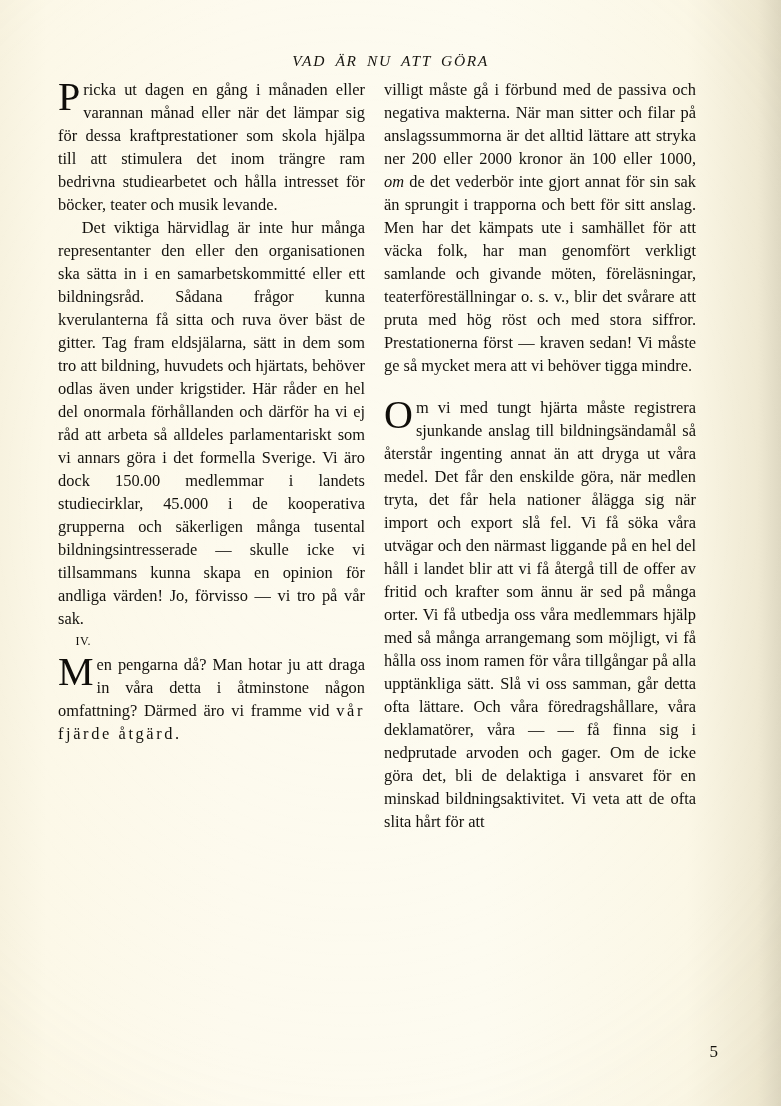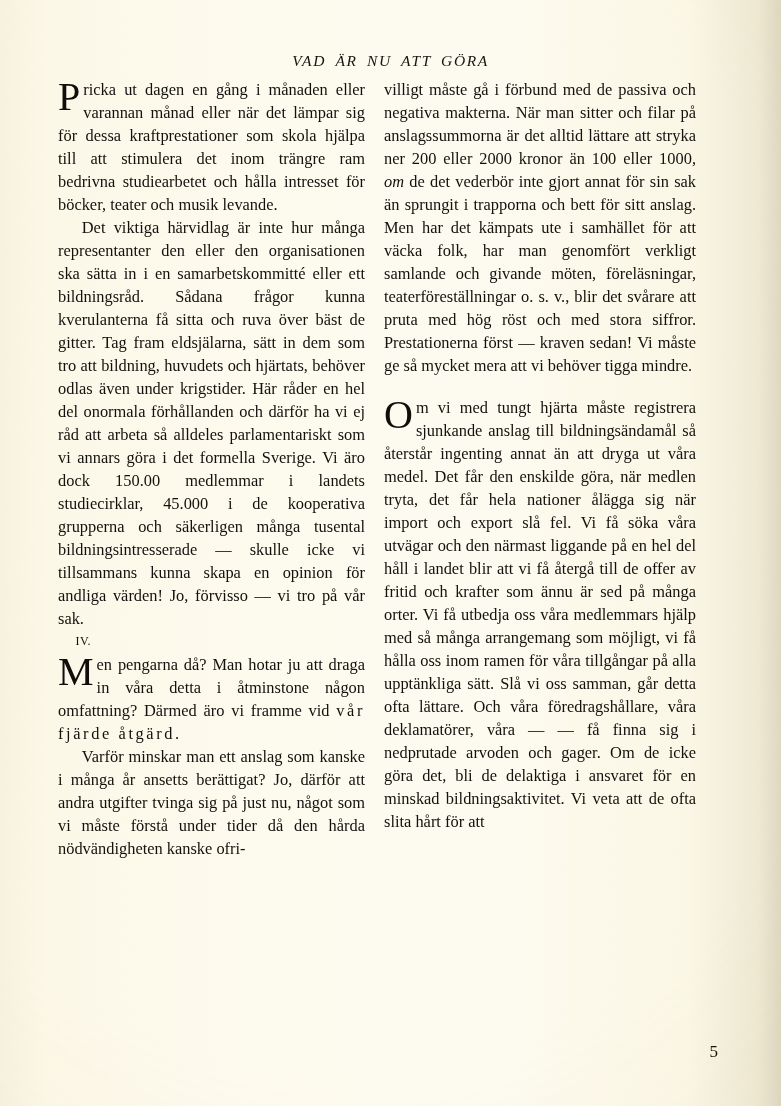--- a/index.html
+++ b/index.html
@@ -134,21 +134,20 @@
     <div class="col left">
 
       <p class="has-drop"><span class="dropcap">P</span><span>ricka ut dagen en gång i månaden eller varannan månad eller när det lämpar sig för dessa kraftprestationer som skola hjälpa till att stimulera det inom trängre ram bedrivna studiearbetet och hålla intresset för böcker, teater och musik levande.</span></p>
 
       <p>Det viktiga härvidlag är inte hur många representanter den eller den organisationen ska sätta in i en samarbetskommitté eller ett bildningsråd. Sådana frågor kunna kverulanterna få sitta och ruva över bäst de gitter. Tag fram eldsjälarna, sätt in dem som tro att bildning, huvudets och hjärtats, behöver odlas även under krigstider. Här råder en hel del onormala förhållanden och därför ha vi ej råd att arbeta så alldeles parlamentariskt som vi annars göra i det formella Sverige. Vi äro dock 150.00 medlemmar i landets studiecirklar, 45.000 i de kooperativa grupperna och säkerligen många tusental bildningsintresserade — skulle icke vi tillsammans kunna skapa en opinion för andliga värden! Jo, förvisso — vi tro på vår sak.</p>
 
       <p class="section-num">IV.</p>
 
       <p class="has-drop"><span class="dropcap">M</span><span>en pengarna då? Man hotar ju att draga in våra detta i åtminstone någon omfattning? Därmed äro vi framme vid </span><span class="spaced">vår fjärde åtgärd.</span></p>
 
-      <p>Varför minskar man ett anslag som kanske i många år ansetts berättigat? Jo, därför att andra utgifter tvinga sig på just nu, något som vi måste förstå under tider då den hårda nödvändigheten kanske ofri-</p>
 
     </div>
 
     <div class="col right">
 
       <p class="noindent"><span>villigt måste gå i förbund med de passiva och negativa makterna. När man sitter och filar på anslagssummorna är det alltid lättare att stryka ner 200 eller 2000 kronor än 100 eller 1000, </span><span class="ital">om</span><span> de det vederbör inte gjort annat för sin sak än sprungit i trapporna och bett för sitt anslag. Men har det kämpats ute i samhället för att väcka folk, har man genomfört verkligt samlande och givande möten, föreläsningar, teaterföreställningar o. s. v., blir det svårare att pruta med hög röst och med stora siffror. Prestationerna först — kraven sedan! Vi måste ge så mycket mera att vi behöver tigga mindre.</span></p>
 
       <div class="gap"></div>
 
       <p class="has-drop"><span class="dropcap">O</span><span>m vi med tungt hjärta måste registrera sjunkande anslag till bildningsändamål så återstår ingenting annat än att dryga ut våra medel. Det får den enskilde göra, när medlen tryta, det får hela nationer ålägga sig när import och export slå fel. Vi få söka våra utvägar och den närmast liggande på en hel del håll i landet blir att vi få återgå till de offer av fritid och krafter som ännu är sed på många orter. Vi få utbedja oss våra medlemmars hjälp med så många arrangemang som möjligt, vi få hålla oss inom ramen för våra tillgångar på alla upptänkliga sätt. Slå vi oss samman, går detta ofta lättare. Och våra föredragshållare, våra deklamatörer, våra — — få finna sig i nedprutade arvoden och gager. Om de icke göra det, bli de delaktiga i ansvaret för en minskad bildningsaktivitet. Vi veta att de ofta slita hårt för att</span></p>

